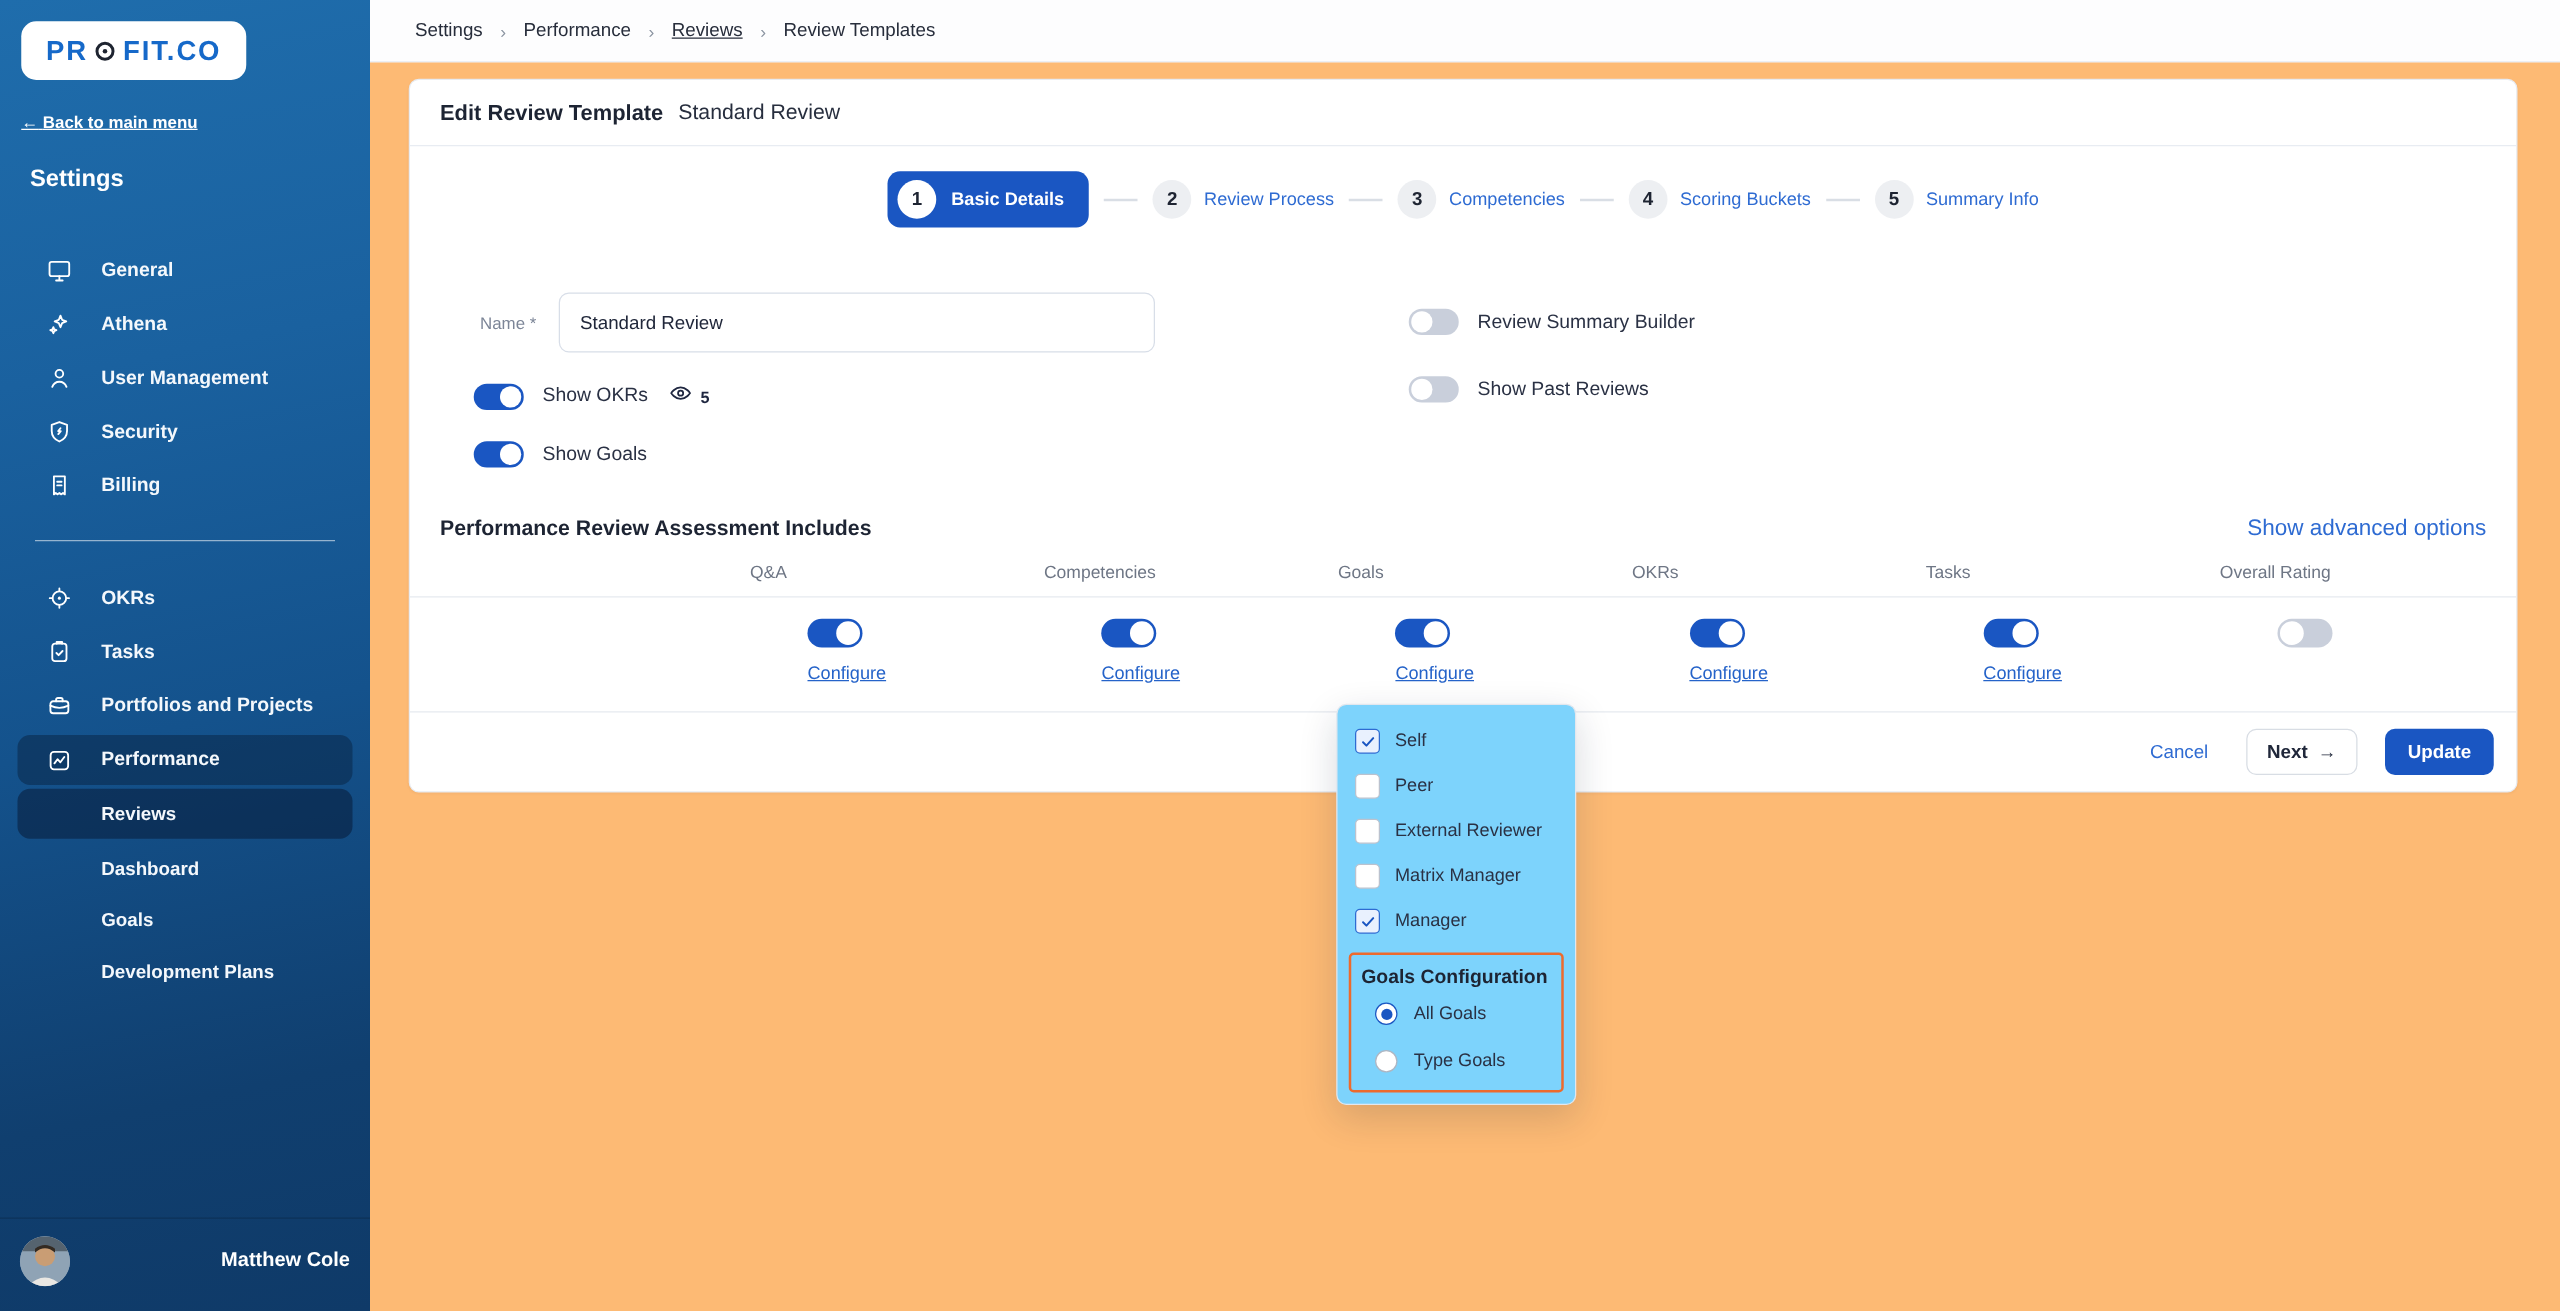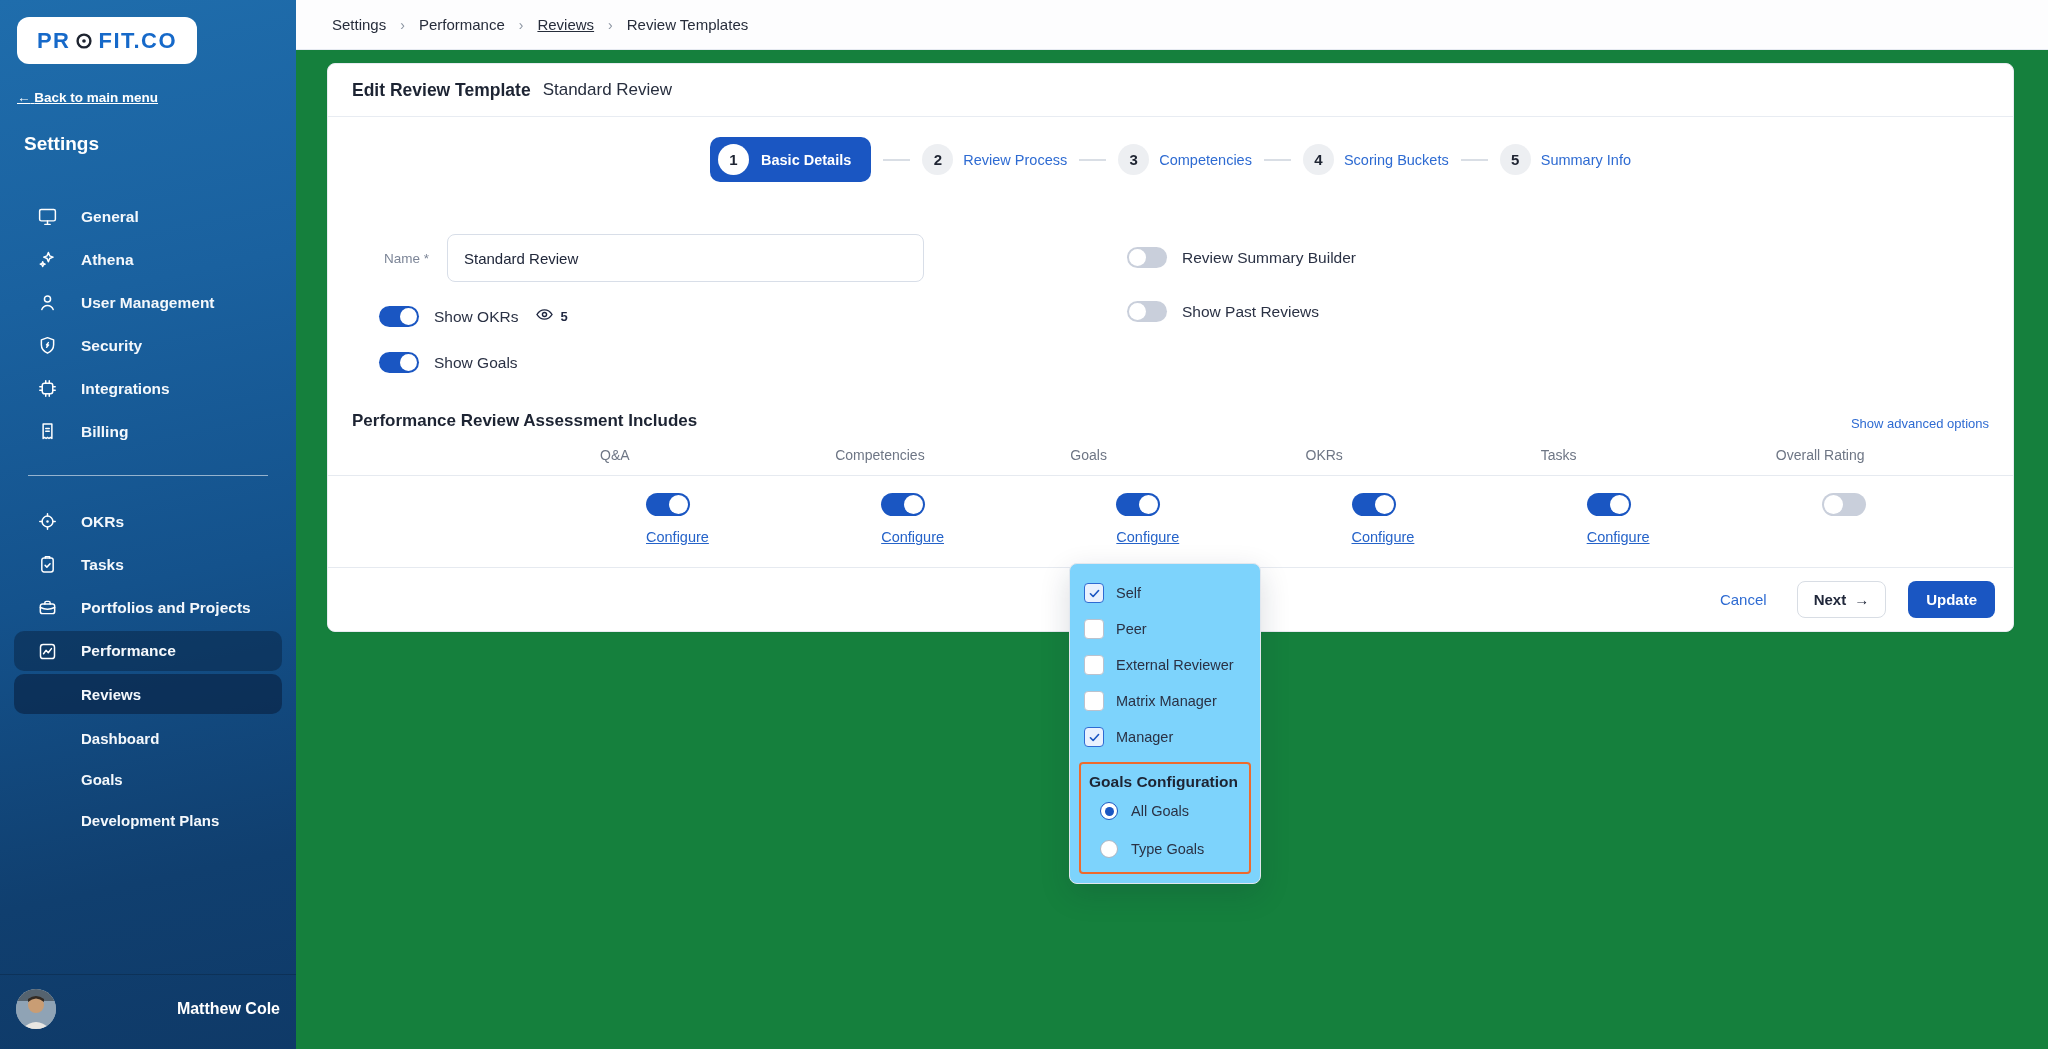--- a/index.html
+++ b/index.html
@@ -54,21 +54,21 @@
   
   .main { flex:1; display:flex; flex-direction:column; height:100%; }
   .breadcrumb-bar {
     height:50px; flex:none; background:#FDFDFE; border-bottom:1px solid #E6EAF1;
     display:flex; align-items:center; padding-left:36px; gap:14px; font-size:15px; color:#272D3B;
   }
   .crumb { cursor:pointer; }
   .crumb.underlined { text-decoration:underline; }
   .crumb-sep { color:#8B94A1; font-size:14px; }
 
-  .content { flex:1; background:#15803d; padding:13px 34px 0 31px; }
+  .content { flex:1; background:#fdba74; padding:13px 34px 0 31px; }
 
   .card {
     background:#fff; border:1px solid #E7EBF1; border-radius:8px;
     box-shadow:0 1px 2px rgba(25,35,60,0.04);
   }
   .card-header {
     height:53px; display:flex; align-items:center; gap:12px; padding:0 24px;
     border-bottom:1px solid #E8ECF2;
   }
   .card-title { font-size:17.5px; font-weight:bold; color:#1D2433; }
@@ -113,21 +113,21 @@
   .toggle.off { background:#C9CFDB; }
   .toggle::after { content:""; position:absolute; top:2px; width:17px; height:17px; border-radius:50%; background:#fff; }
   .toggle.on::after { right:2px; }
   .toggle.off::after { left:2px; }
   .toggle.lg { width:44px; height:23px; border-radius:12px; }
   .toggle.lg::after { width:19px; height:19px; }
 
   
   .assess-head { display:flex; align-items:flex-end; justify-content:space-between; padding:38px 24px 0; }
   .assess-title { font-size:17px; font-weight:bold; color:#1D2433; }
-  .adv-link { font-size:13px; color:#2E6BD2; cursor:pointer; }
+  .adv-link { font-size:18px; color:#2E6BD2; cursor:pointer; }
   .assess-grid { display:grid; grid-template-columns:226px repeat(6,1fr); padding:0 24px; }
   .assess-grid .cell { padding-left:22px; }
   .col-labels { margin-top:16px; padding-bottom:12px; border-bottom:1px solid #E6EAF0; }
   .col-labels .cell { font-size:14px; color:#6E7685; }
   .col-toggles { margin-top:17px; padding-bottom:22px;gap:46px; }
   .col-toggles .cell { display:flex; flex-direction:column; align-items:flex-start; gap:13px; }
   .configure-link { font-size:14.5px; color:#2563C9; text-decoration:underline; cursor:pointer; }
 
   
   .card-footer {
@@ -218,29 +218,20 @@
       <span>User Management</span>
     </div>
     <div class="nav-item">
       <span class="ic">
         <svg viewBox="0 0 24 24">
             <path d="M12 3l7 2.6v5.5c0 4.5-2.9 7.8-7 9.7-4.1-1.9-7-5.2-7-9.7V5.6z"></path>
             <path d="M13 8.7l-2.1 2.6h2.4L11 14"></path>
           </svg>
       </span>
       <span>Security</span>
-    </div>
-    <div class="nav-item">
-      <span class="ic">
-        <svg viewBox="0 0 24 24">
-            <rect x="6" y="6" width="12" height="12" rx="2.5"></rect>
-            <path d="M10 3.2v2.3M14 3.2v2.3M10 18.5v2.3M14 18.5v2.3M3.2 10h2.3M3.2 14h2.3M18.5 10h2.3M18.5 14h2.3"></path>
-          </svg>
-      </span>
-      <span>Integrations</span>
     </div>
     <div class="nav-item">
       <span class="ic">
         <svg viewBox="0 0 24 24">
             <path d="M7 3.5h10v16.5l-1.7-1.2-1.6 1.2-1.7-1.2-1.6 1.2-1.7-1.2L7 20z"></path>
             <path d="M10 8.5h4M10 11.8h4"></path>
           </svg>
       </span>
       <span>Billing</span>
     </div>

